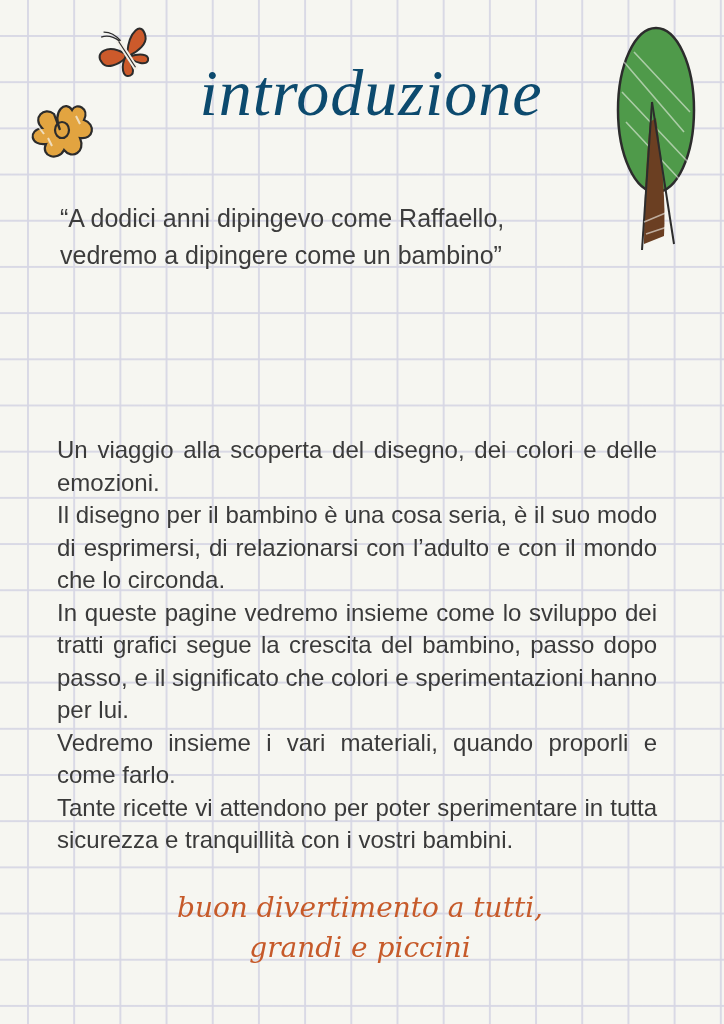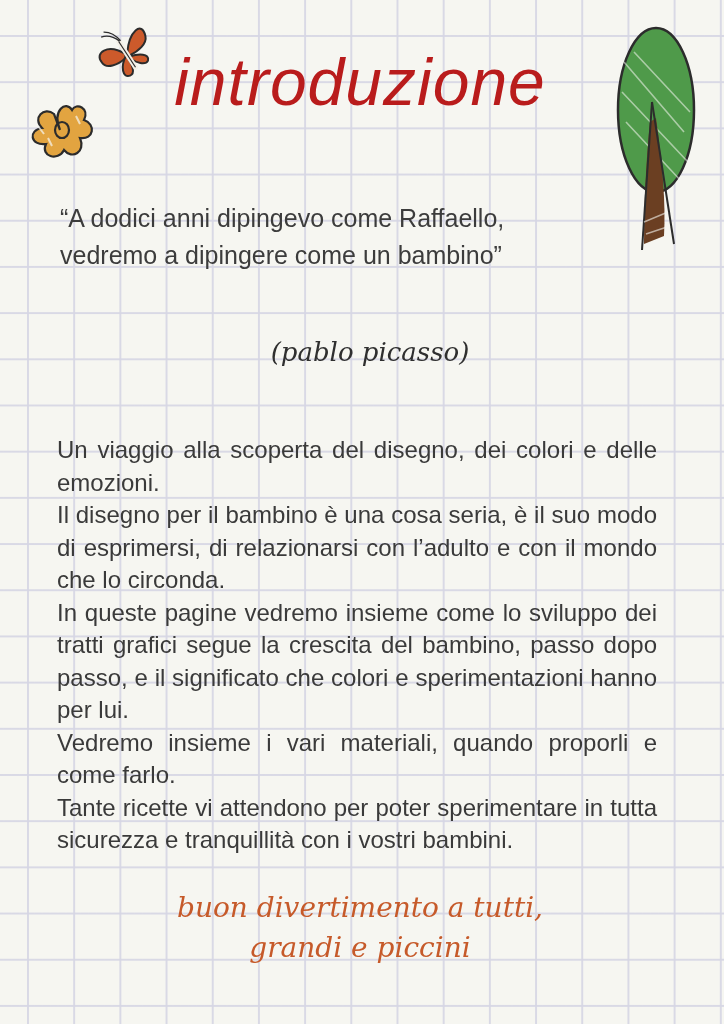--- a/index.html
+++ b/index.html
@@ -23,27 +23,27 @@
   .page {
     position: absolute;
     inset: 0;
   }
   .title {
     position: absolute;
     left: 140px;
     top: 42px;
     width: 440px;
     text-align: center;
-    font-family: Liberation Sans, sans-serif;
+    font-family: Liberation Serif, serif;
     font-style: italic;
     font-size: 66px;
     line-height: 80px;
-    color: #b91c1c;
+    color: #0c4a6e;
     letter-spacing: 1px;
-    margin: 0;
+    margin: 11px;
     font-weight: normal;
   }
   .quote {
     position: absolute;
     left: 60px;
     top: 200px;
     width: 600px;
     text-align: left;
     font-size: 25px;
     line-height: 37px;
@@ -136,21 +136,20 @@
     <path d="M40 200 L64 190 M42 212 L66 204" stroke="#f6f6f1" stroke-width="1.4" opacity="0.6"></path>
   </svg>
 
   <h1 class="title">introduzione</h1>
 
   <blockquote class="quote">
     <div>“A dodici anni dipingevo come Raffaello,</div>
     <div>vedremo a dipingere come un bambino”</div>
   </blockquote>
 
-  <div class="author">(pablo picasso)</div>
 
   <div class="body-text">
     <p>Un viaggio alla scoperta del disegno, dei colori e delle emozioni.</p>
     <p>Il disegno per il bambino è una cosa seria, è il suo modo di esprimersi, di relazionarsi con l’adulto e con il mondo che lo circonda.</p>
     <p>In queste pagine vedremo insieme come lo sviluppo dei tratti grafici segue la crescita del bambino, passo dopo passo, e il significato che colori e sperimentazioni hanno per lui.</p>
     <p>Vedremo insieme i vari materiali, quando proporli e come farlo.</p>
     <p>Tante ricette vi attendono per poter sperimentare in tutta sicurezza e tranquillità con i vostri bambini.</p>
   </div>
 
   <div class="closing">

